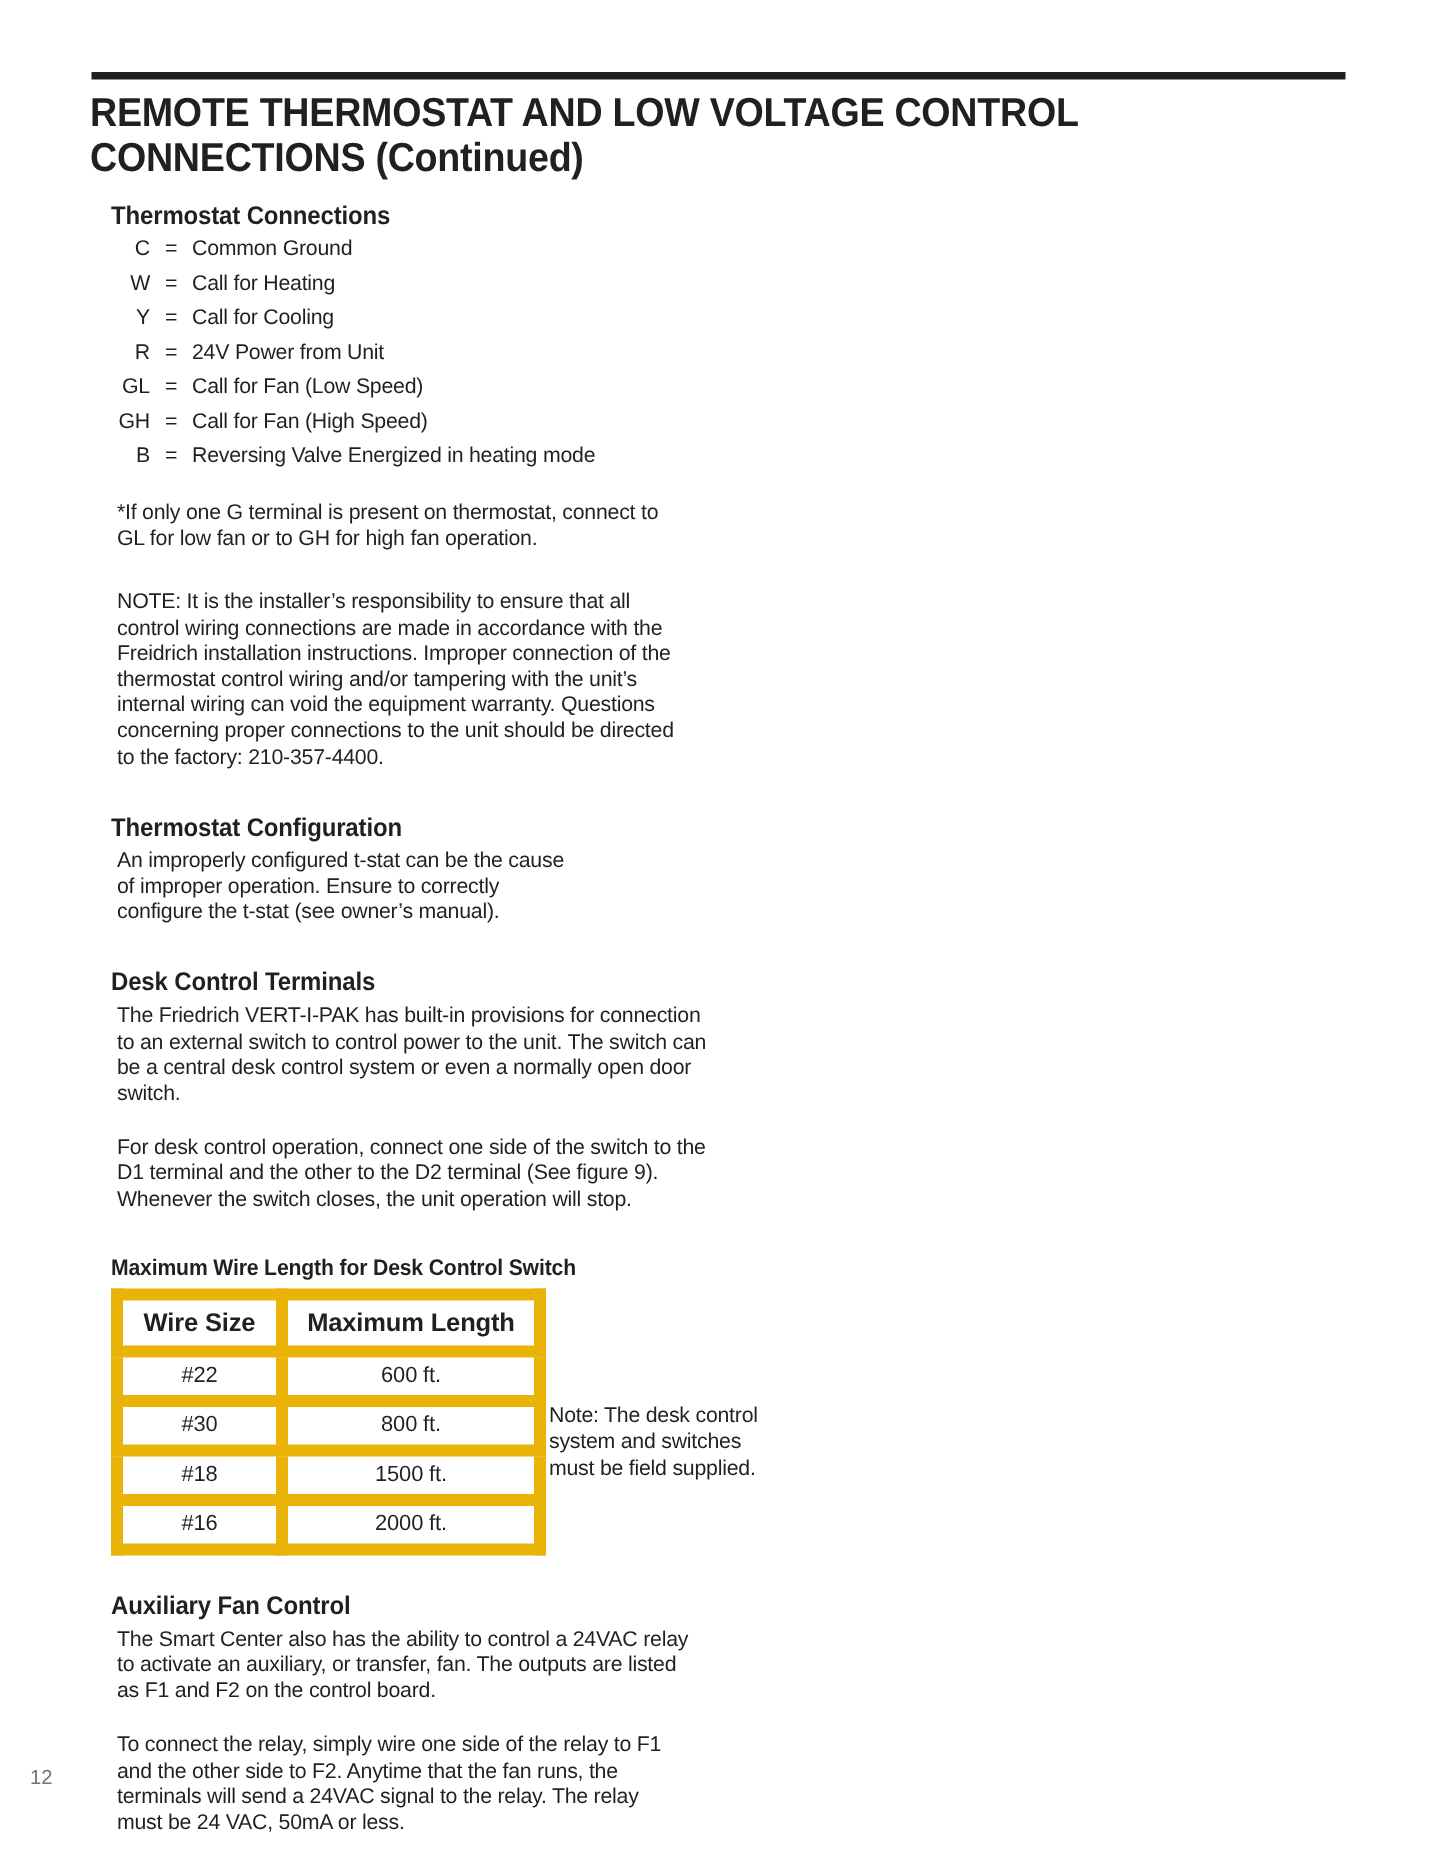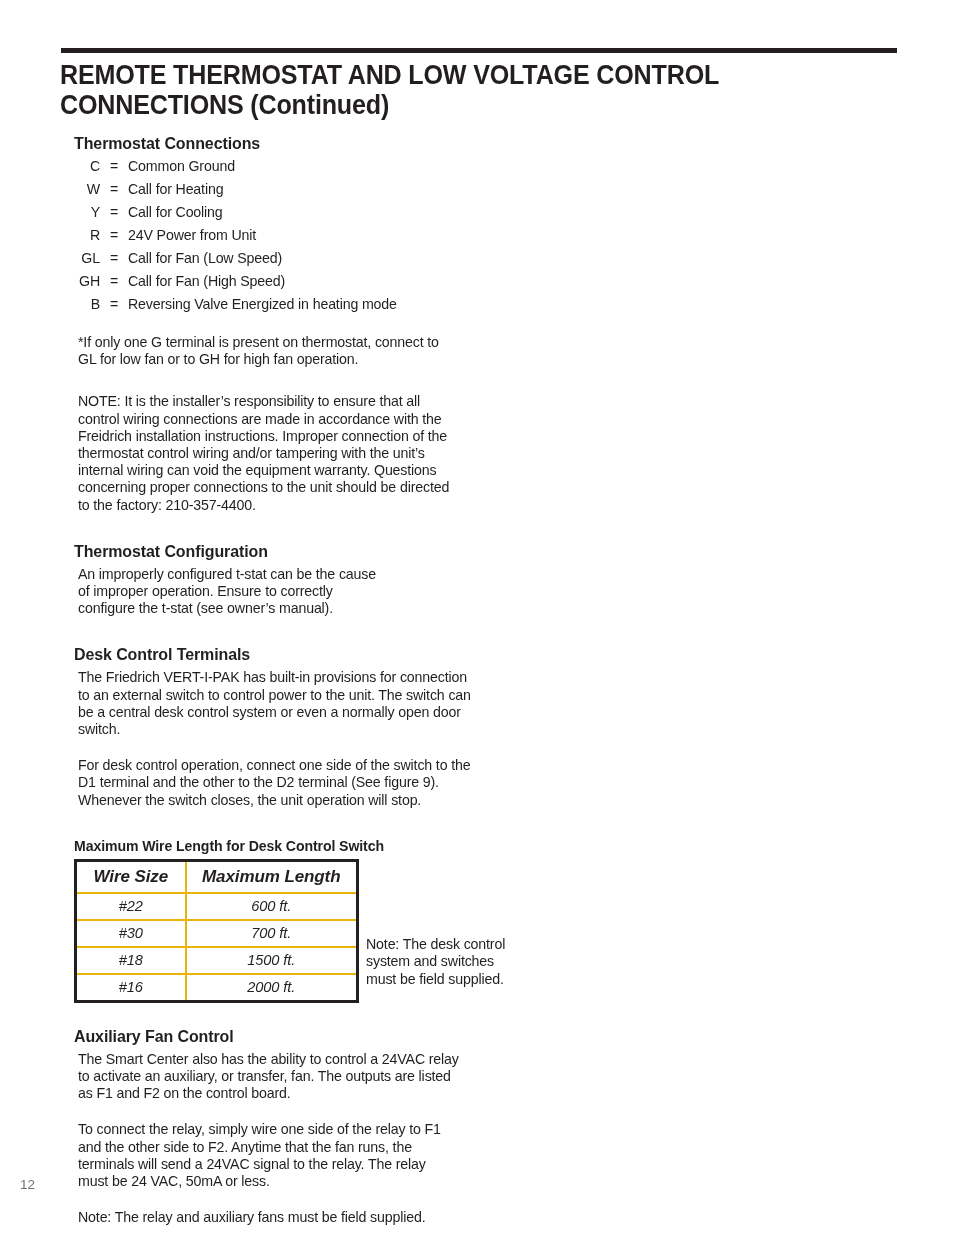--- a/index.html
+++ b/index.html
@@ -116,24 +116,23 @@
     position: relative;
   }
   table.wire-table {
     border-collapse: collapse;
     table-layout: fixed;
     width: 282px;
     border: 3px solid #231f20;
   }
   table.wire-table th,
   table.wire-table td {
-    border: 2px solid #eab308;
+    border: 8px solid #eab308;
     text-align: center;
     padding: 0;
-    font-style: italic;
   }
   table.wire-table th {
     height: 30px;
     font-family: "Liberation Sans Narrow", "Liberation Sans", sans-serif;
     font-weight: bold;
     font-size: 17px;
     letter-spacing: -0.1px;
   }
   table.wire-table td {
     height: 25px;
@@ -257,21 +256,21 @@
             <th>Maximum Length</th>
           </tr>
         </thead>
         <tbody>
           <tr>
             <td>#22</td>
             <td>600 ft.</td>
           </tr>
           <tr>
             <td>#30</td>
-            <td>700 ft.</td>
+            <td>800 ft.</td>
           </tr>
           <tr>
             <td>#18</td>
             <td>1500 ft.</td>
           </tr>
           <tr>
             <td>#16</td>
             <td>2000 ft.</td>
           </tr>
         </tbody>

